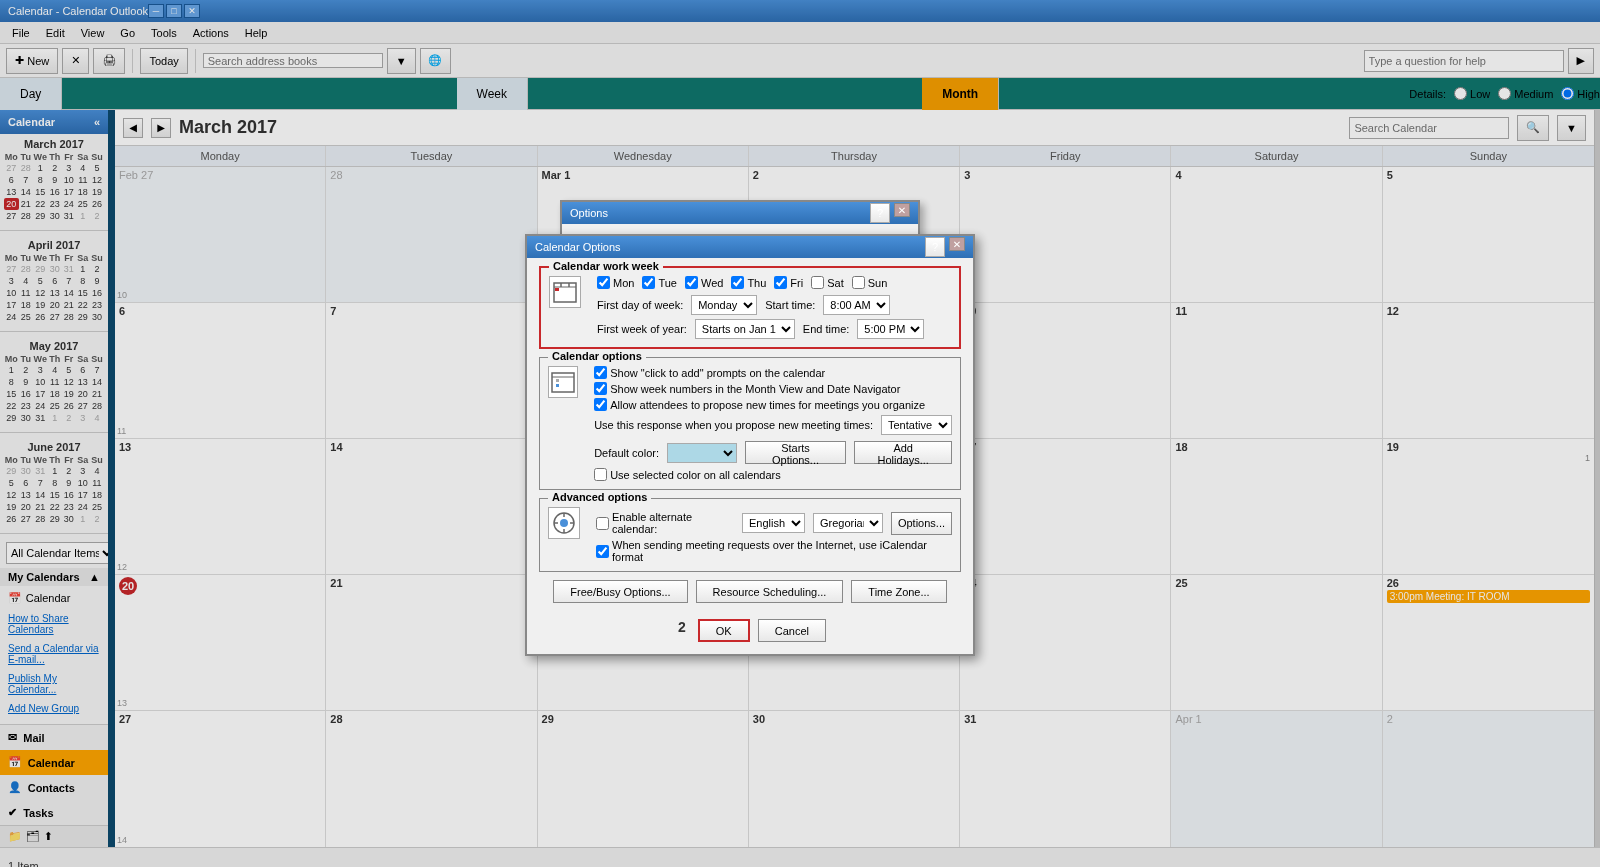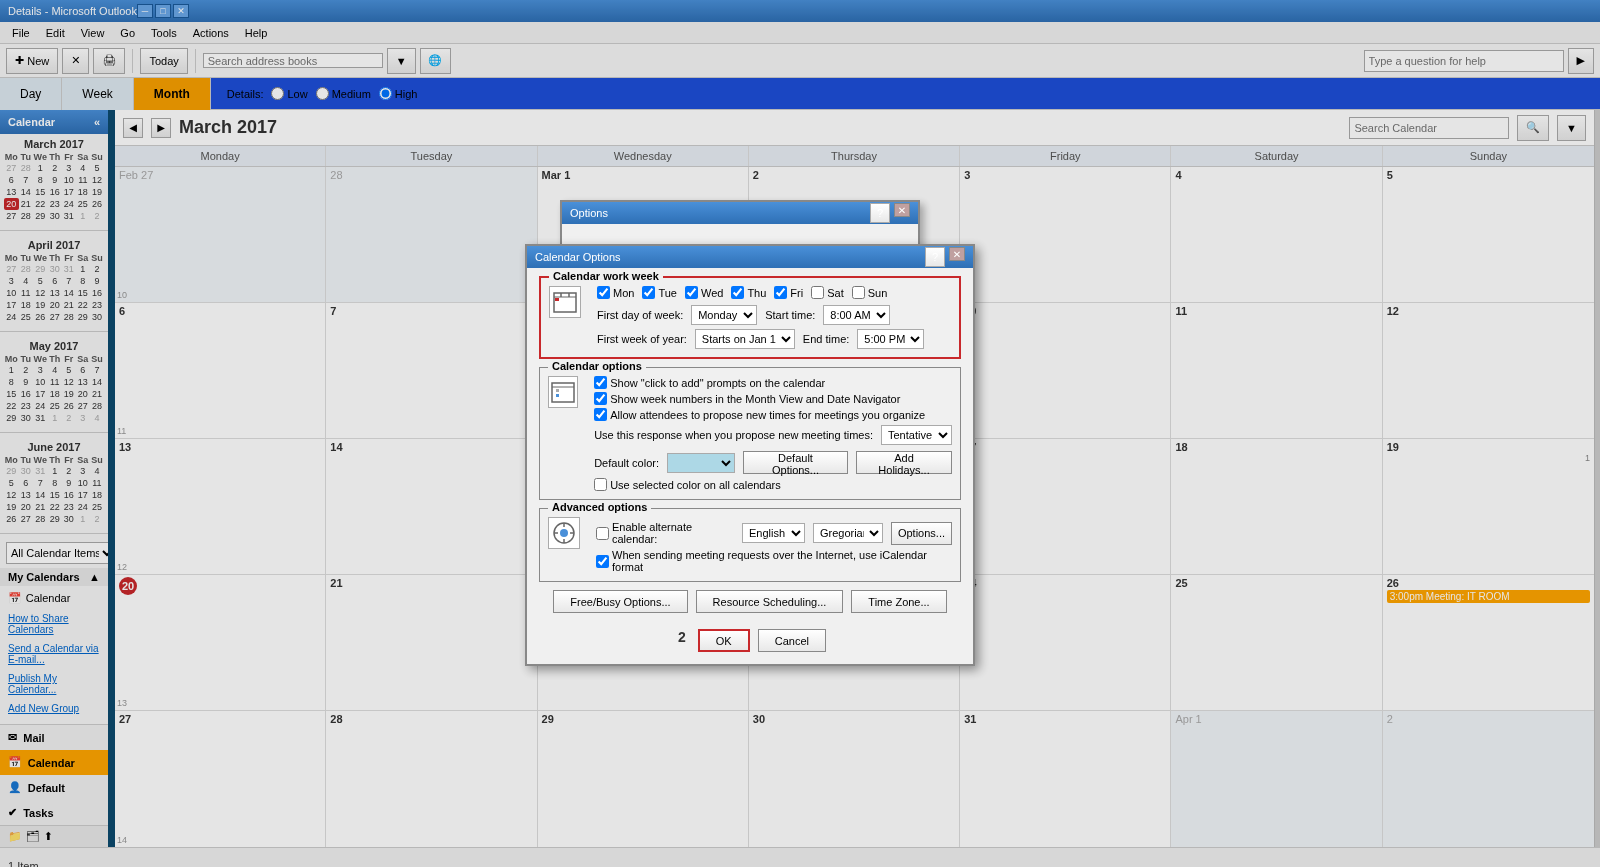--- a/index.html
+++ b/index.html
@@ -77,25 +77,26 @@
       padding: 0 4px;
       font-size: 11px;
       width: 200px;
       background: white;
       color: #666;
     }
 
     
     .view-bar {
       height: 32px;
-      background: #1d4ed8;
+      background: #0f766e;
       display: flex;
       align-items: center;
       padding: 0;
       border-bottom: 1px solid #ccc;
+      justify-content: space-between;
     }
     .view-tab {
       height: 32px;
       padding: 0 20px;
       display: flex;
       align-items: center;
       cursor: pointer;
       border-right: 1px solid #ccc;
       font-size: 12px;
       background: #dde8f0;
@@ -330,21 +331,21 @@
       display: flex;
       justify-content: center;
       gap: 8px;
       padding: 8px;
       border-top: 1px solid #ccc;
     }
 
     
     .cal-options-dialog {
       position: fixed;
-      top: 244px;
+      top: 234px;
       left: 525px;
       width: 450px;
       background: #f0f0f0;
       border: 2px solid #888;
       box-shadow: 4px 4px 10px rgba(0,0,0,0.4);
       z-index: 102;
     }
     .cal-options-title {
       background: linear-gradient(to bottom, #4a90d9, #2e6fb5);
       color: white;
@@ -459,21 +460,21 @@
       border: 1px solid #888;
       display: flex; align-items: center; justify-content: center;
       cursor: pointer;
       font-size: 10px;
     }
   </style>
 </head>
 <body>
 
 <div class="title-bar">
-  <span>Details - Microsoft Outlook</span>
+  <span>Calendar - Calendar Outlook</span>
   <div class="title-bar-buttons">
     <div class="title-btn">─</div>
     <div class="title-btn">□</div>
     <div class="title-btn">✕</div>
   </div>
 </div>
 
 <div class="menu-bar">
   <div class="menu-item">File</div>
   <div class="menu-item">Edit</div>
@@ -820,21 +821,21 @@
       <div class="bottom-nav-item">
         <span>✉</span>
         <span>Mail</span>
       </div>
       <div class="bottom-nav-item active">
         <span>📅</span>
         <span>Calendar</span>
       </div>
       <div class="bottom-nav-item">
         <span>👤</span>
-        <span>Default</span>
+        <span>Contacts</span>
       </div>
       <div class="bottom-nav-item">
         <span>✔</span>
         <span>Tasks</span>
       </div>
       <div style="display:flex; gap:4px; padding:4px 8px; background:#e8e8e8; border-top:1px solid #ccc;">
         <span style="cursor:pointer">📁</span>
         <span style="cursor:pointer">🗂</span>
         <span style="cursor:pointer">⬆</span>
       </div>
@@ -1057,21 +1058,21 @@
             <span class="form-label">Use this response when you propose new meeting times:</span>
             <select class="form-select">
               <option>Tentative</option>
             </select>
           </div>
           <div class="form-row" style="margin-top:6px;">
             <span class="form-label">Default color:</span>
             <select class="form-select" style="width:80px; background:#add8e6;">
               <option style="background:#add8e6;">  </option>
             </select>
-            <button class="dialog-btn">Default Options...</button>
+            <button class="dialog-btn">Starts Options...</button>
             <button class="dialog-btn">Add Holidays...</button>
           </div>
           <label class="checkbox-row" style="margin-top:4px;">
               <input type="checkbox" style=""> 
               <span>Use selected color on all calendars</span>
             </label>
         </div>
       </div>
     </div>
 

